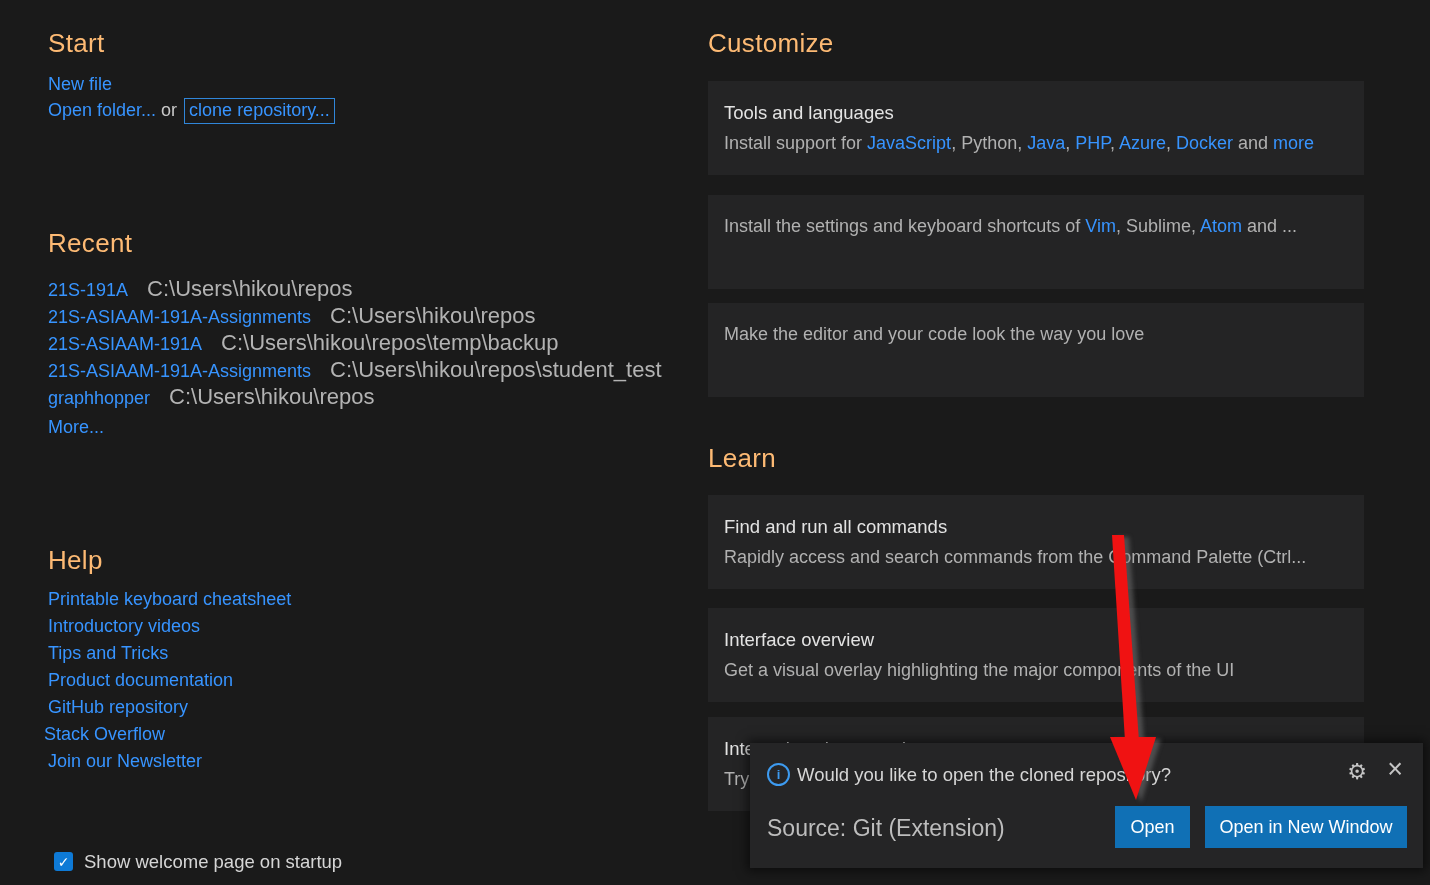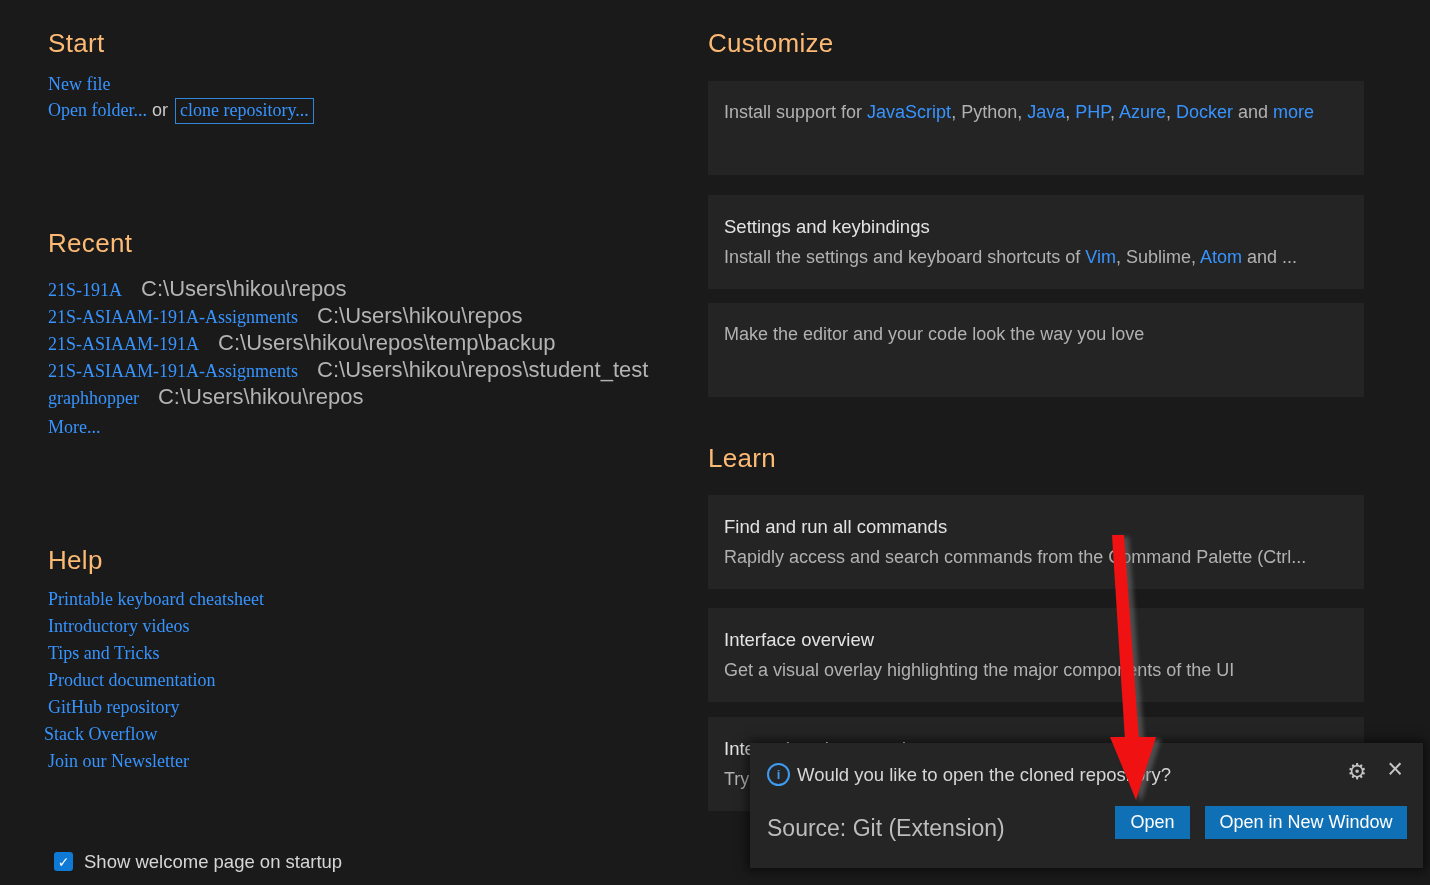--- a/index.html
+++ b/index.html
@@ -4,21 +4,21 @@
 <style>
   html,body{margin:0;padding:0;}
   body{
     width:1430px;height:885px;overflow:hidden;position:relative;
     background:#1a1a1a;
     font-family:"Liberation Sans","DejaVu Sans",sans-serif;
     -webkit-font-smoothing:antialiased;
   }
   .abs{position:absolute;}
   .heading{font-size:26px;font-weight:300;color:#fdba74;letter-spacing:.3px;}
-  a.link{color:#3794ff;text-decoration:none;cursor:pointer;font-size:18px;font-family:Liberation Serif, serif;}
+  a.link{color:#3794ff;text-decoration:none;cursor:pointer;font-size:18px;}
   .plain{color:#c9c9c9;font-size:18px;}
   .focus-box{border:1px solid #3086d9;padding:1px 4px 3px;margin-left:2px;}
   .recent-row{white-space:nowrap;font-size:18px;}
   .recent-row .path{color:#b3b3b3;margin-left:19px;font-size:22px;}
   .help-link{display:block;}
   
   .card{position:absolute;left:708px;width:656px;height:94px;background:#242425;
         box-sizing:border-box;padding:21px 16px 0;cursor:pointer;}
   .card h3{margin:0 0 9px;font-size:18.5px;font-weight:400;color:#e3e3e3;}
   .card .desc{font-size:18px;color:#b1b1b1;white-space:nowrap;overflow:hidden;}
@@ -32,21 +32,21 @@
   .toast{left:750px;top:743px;width:673px;height:125px;background:#252526;z-index:10;
          box-shadow:0 0 10px 3px rgba(0,0,0,.55);}
   .info-circle{left:17px;top:20px;width:19px;height:19px;border:2px solid #3d9bf0;border-radius:50%;
                color:#3d9bf0;font-size:13px;font-weight:bold;display:flex;align-items:center;
                justify-content:center;}
   .toast-msg{left:47px;top:21px;font-size:18.5px;color:#d6d6d6;white-space:nowrap;}
   .gear{right:56px;top:18px;font-size:22px;color:#c5c5c5;cursor:pointer;line-height:1;
         font-family:"DejaVu Sans",sans-serif;}
   .close{right:20px;top:13px;font-size:27px;color:#c5c5c5;cursor:pointer;line-height:1;}
   .toast-src{left:17px;top:72px;font-size:23px;color:#bdbdbd;}
-  .btn{position:absolute;top:63px;height:33px;background:#1070b5;color:#fff;font-size:18px;
+  .btn{position:absolute;top:63px;height:42px;background:#1070b5;color:#fff;font-size:18px;
        border:none;cursor:pointer;font-family:inherit;display:flex;align-items:center;
        justify-content:center;}
   .btn-open{left:365px;width:75px;}
   .btn-open-new{left:455px;width:202px;}
   
   .arrow-svg{left:0;top:0;z-index:20;pointer-events:none;
              filter:drop-shadow(5px 2px 2px rgba(120,120,120,.5));}
 </style>
 </head>
 <body>
@@ -90,27 +90,27 @@
 <a class="abs link help-link" style="left:48px;top:751px">Join our Newsletter</a>
 
 <div class="abs checkbox">
   <span>✓</span>
 </div>
 <div class="abs checkbox-label">Show welcome page on startup</div>
 
 <div class="abs heading" style="left:708px;top:28px">Customize</div>
 
 <div class="card" style="top:81px">
+  <h3>Tools and languages</h3>
   <div class="desc">
     <span>Install support for </span><a class="lnk">JavaScript</a><span>, Python, </span><a class="lnk">Java</a><span>, </span><a class="lnk">PHP</a><span>, </span><a class="lnk">Azure</a><span>, </span><a class="lnk">Docker</a><span> and </span><a class="lnk">more</a>
   </div>
 </div>
 
 <div class="card" style="top:195px">
-  <h3>Settings and keybindings</h3>
   <div class="desc">
     <span>Install the settings and keyboard shortcuts of </span><a class="lnk">Vim</a><span>, Sublime, </span><a class="lnk">Atom</a><span> and ...</span>
   </div>
 </div>
 
 <div class="card" style="top:303px">
   <div class="desc">
     <span>Make the editor and your code look the way you love</span>
   </div>
 </div>

